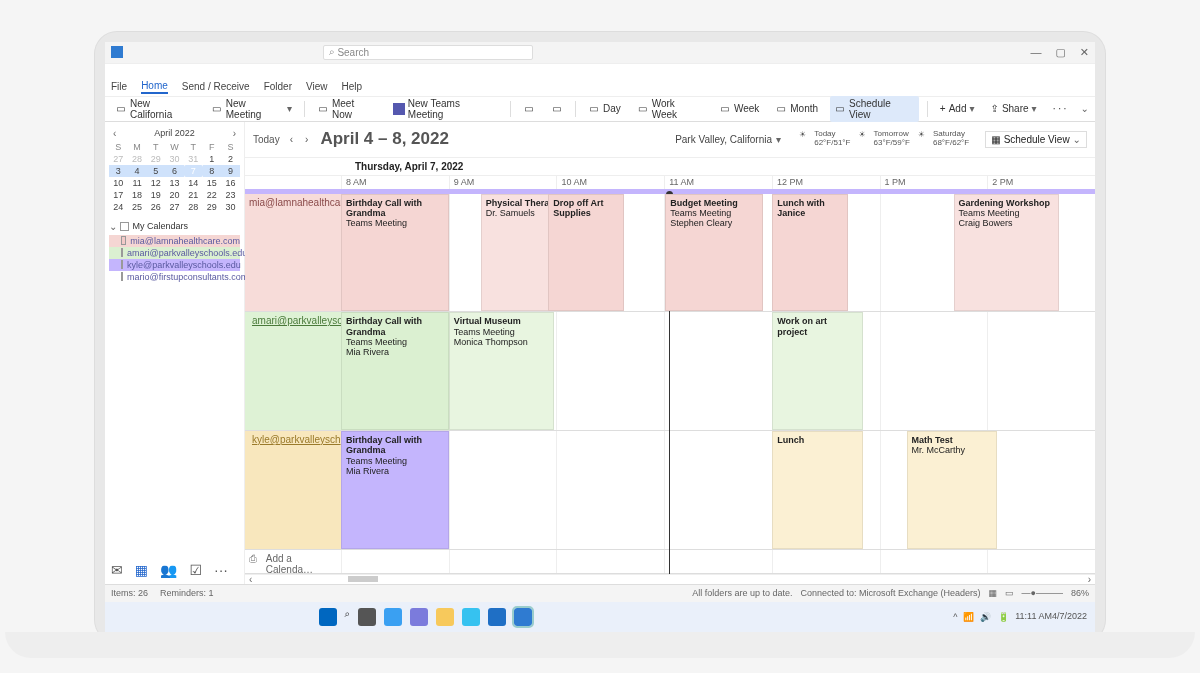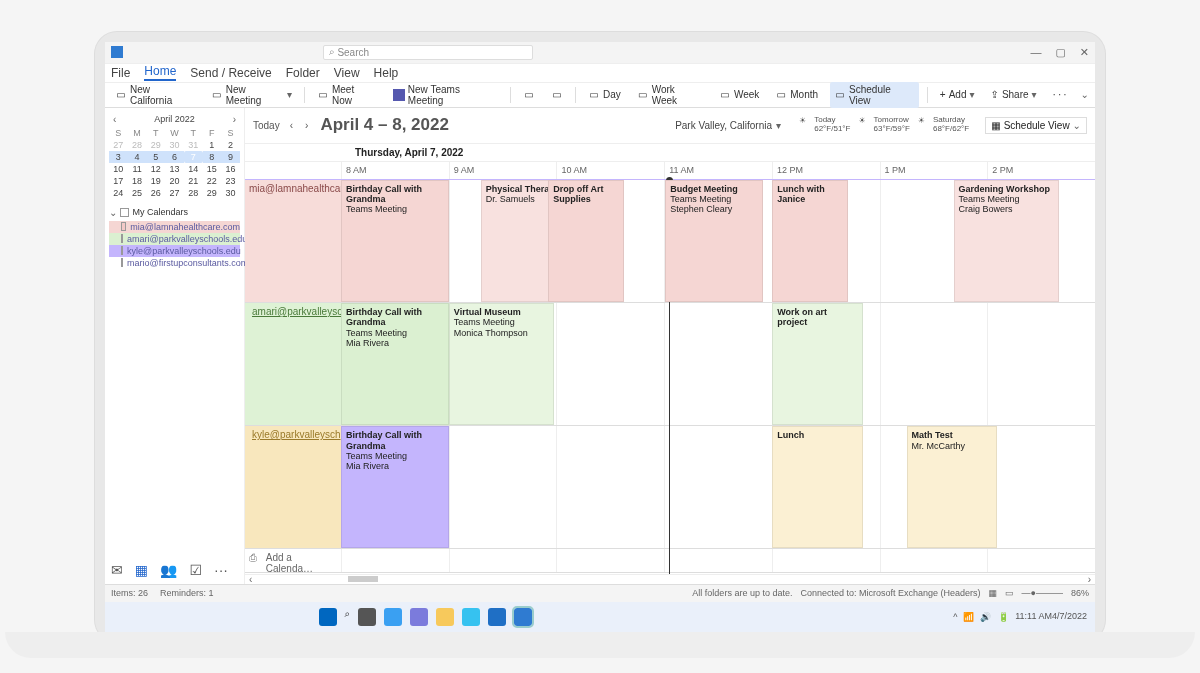--- a/index.html
+++ b/index.html
@@ -3,21 +3,21 @@
 <meta charset="utf-8">
 <style>
 * { box-sizing: border-box; margin: 0; padding: 0; font-family: "Segoe UI", Tahoma, sans-serif; }
 body { background:#f5f5f5; display:flex; align-items:center; justify-content:center; height:673px; width:1200px; }
 .laptop { width:1010px; height:610px; background:#fff; border:10px solid #e8e8e8; border-radius:22px; position:relative; box-shadow:0 0 0 1px #ddd; }
 .laptop::after{content:"";position:absolute;bottom:-26px;left:-100px;right:-100px;height:26px;background:#eee;border-radius:0 0 40px 40px;}
 .window{position:absolute;inset:0;background:#fff;display:flex;flex-direction:column;font-size:10px;color:#222;}
 .titlebar{height:22px;background:#f4f4f4;border-bottom:1px solid #eee;display:flex;align-items:center;padding:0 6px;}
 .titlebar .search{margin-left:200px;width:210px;height:15px;background:#fff;border:1px solid #ddd;border-radius:2px;display:flex;align-items:center;padding:0 5px;color:#888;}
 .win-controls{margin-left:auto;display:flex;gap:14px;color:#666;font-size:11px;}
-.menubar{height:18px;display:flex;align-items:center;gap:14px;padding:0 6px;font-size:12px;color:#444;}
+.menubar{height:18px;display:flex;align-items:center;gap:14px;padding:0 6px;font-size:10px;color:#444;margin-top:14px;}
 .menubar .active{border-bottom:2px solid #2266cc;color:#2266cc;padding-bottom:1px;}
 .ribbon{height:26px;border-top:1px solid #eee;border-bottom:1px solid #ddd;display:flex;align-items:center;gap:8px;padding:0 6px;font-size:10px;color:#333;}
 .rbtn{display:flex;align-items:center;gap:3px;padding:2px 4px;}
 .rbtn .ico{width:12px;height:12px;display:inline-flex;align-items:center;justify-content:center;}
 .rbtn.active{background:#dde9fa;border-radius:2px;}
 .sep{width:1px;height:16px;background:#ddd;}
 .ellips{letter-spacing:2px;}
 .contentrow{flex:1;display:flex;min-height:0;}
 .sidebar{width:140px;border-right:1px solid #eee;display:flex;flex-direction:column;padding:4px 4px 0 4px;}
 .minical{font-size:9px;color:#444;}
@@ -42,21 +42,21 @@
 .datebar .today-btn{color:#555;}
 .datebar .nav{color:#555;letter-spacing:2px;}
 .datebar h1{font-size:17px;font-weight:600;color:#555;}
 .datebar .loc{margin-left:auto;color:#444;display:flex;align-items:center;gap:4px;}
 .wx{display:flex;gap:8px;font-size:8px;color:#555;margin-left:8px;}
 .wx .d{display:flex;flex-direction:column;line-height:1.1;}
 .svbtn{display:flex;align-items:center;gap:3px;border:1px solid #ddd;padding:2px 5px;margin-left:6px;}
 .dayhdr{height:18px;display:flex;border-bottom:1px solid #eee;}
 .dayhdr .lab{width:96px;}
 .dayhdr .dtxt{flex:1;padding:0 6px;display:flex;align-items:center;font-weight:600;margin-left:8px;}
-.timehdr{height:18px;display:flex;border-bottom:1px solid #c4b5fd;font-size:9px;color:#666;}
+.timehdr{height:18px;display:flex;border-bottom:5px solid #c4b5fd;font-size:9px;color:#666;}
 .timehdr .lab{width:96px;}
 .timecell{flex:1;border-left:1px solid #eee;padding-left:4px;display:flex;align-items:center;}
 .schedule{flex:1;display:flex;flex-direction:column;position:relative;}
 .row{flex:1;display:flex;border-bottom:1px solid #ddd;min-height:0;}
 .row .rowlab{width:96px;display:flex;align-items:flex-start;padding:3px 4px;gap:3px;overflow:hidden;color:#8a4a4a;font-size:10px;}
 .row.r1 .rowlab{background:#f7dcd9;}
 .row.r2 .rowlab{background:#def2d5;color:#4a7a3a;}
 .row.r3 .rowlab{background:#f8e7bd;color:#9a7a2a;}
 .row.r2 .rowlab span,.row.r3 .rowlab span{text-decoration:underline;}
 .row.add{height:24px;flex:0 0 24px;}

